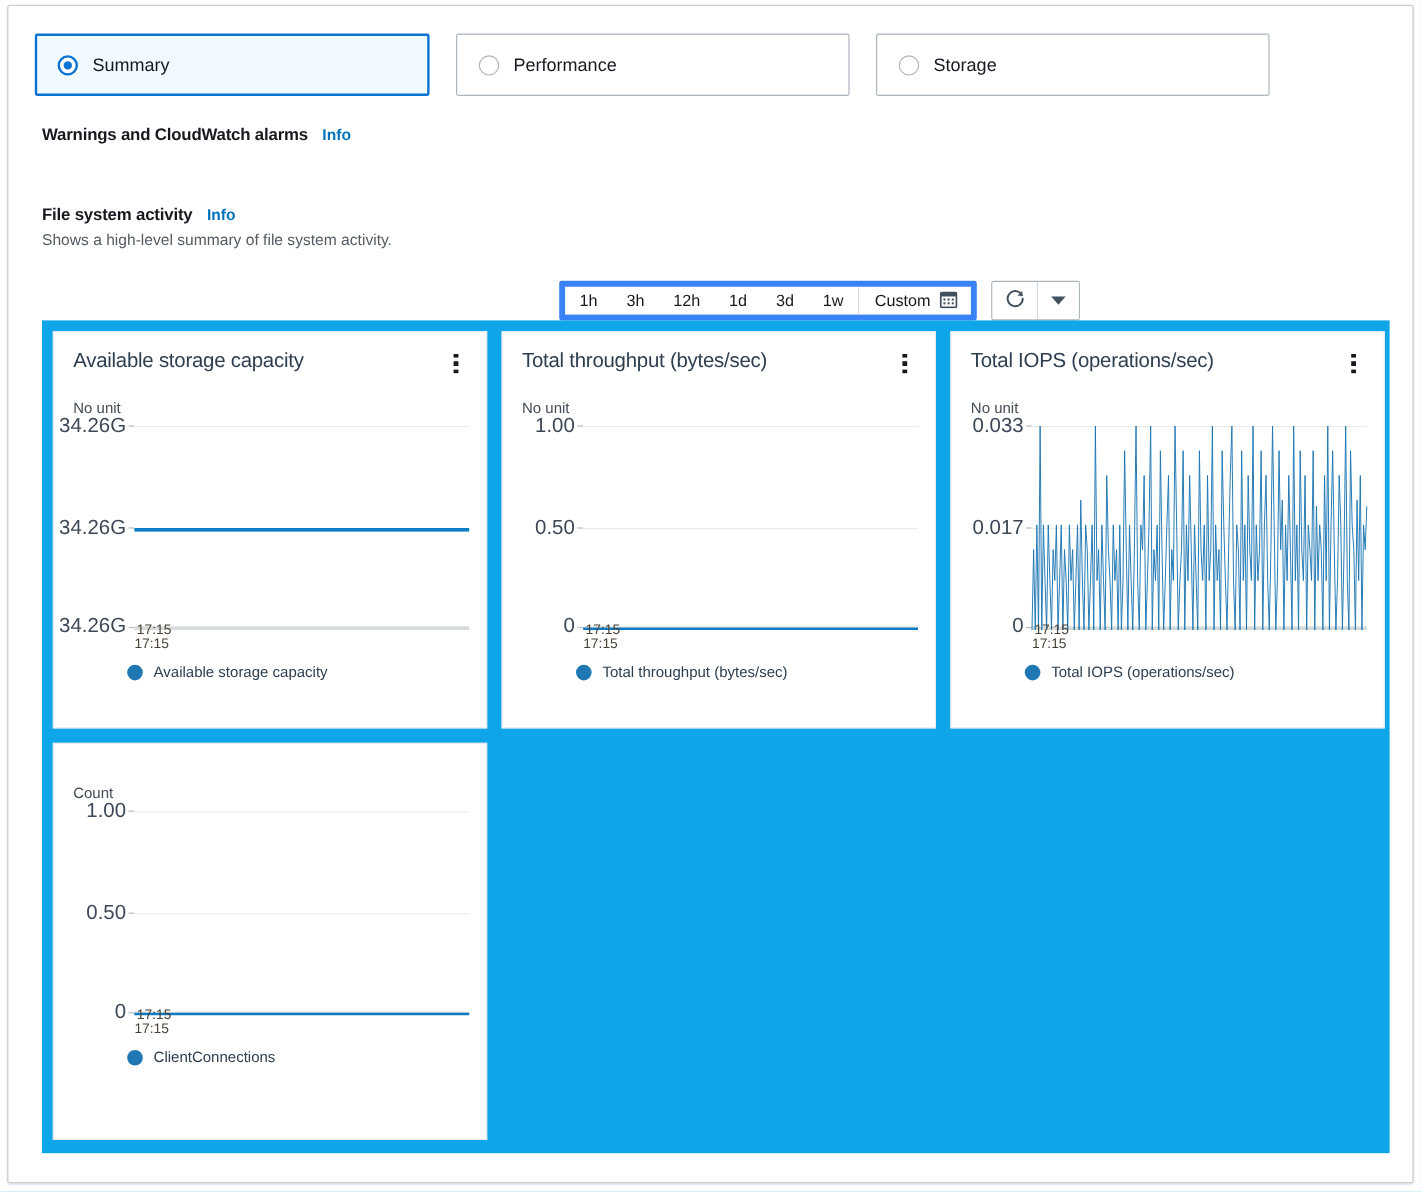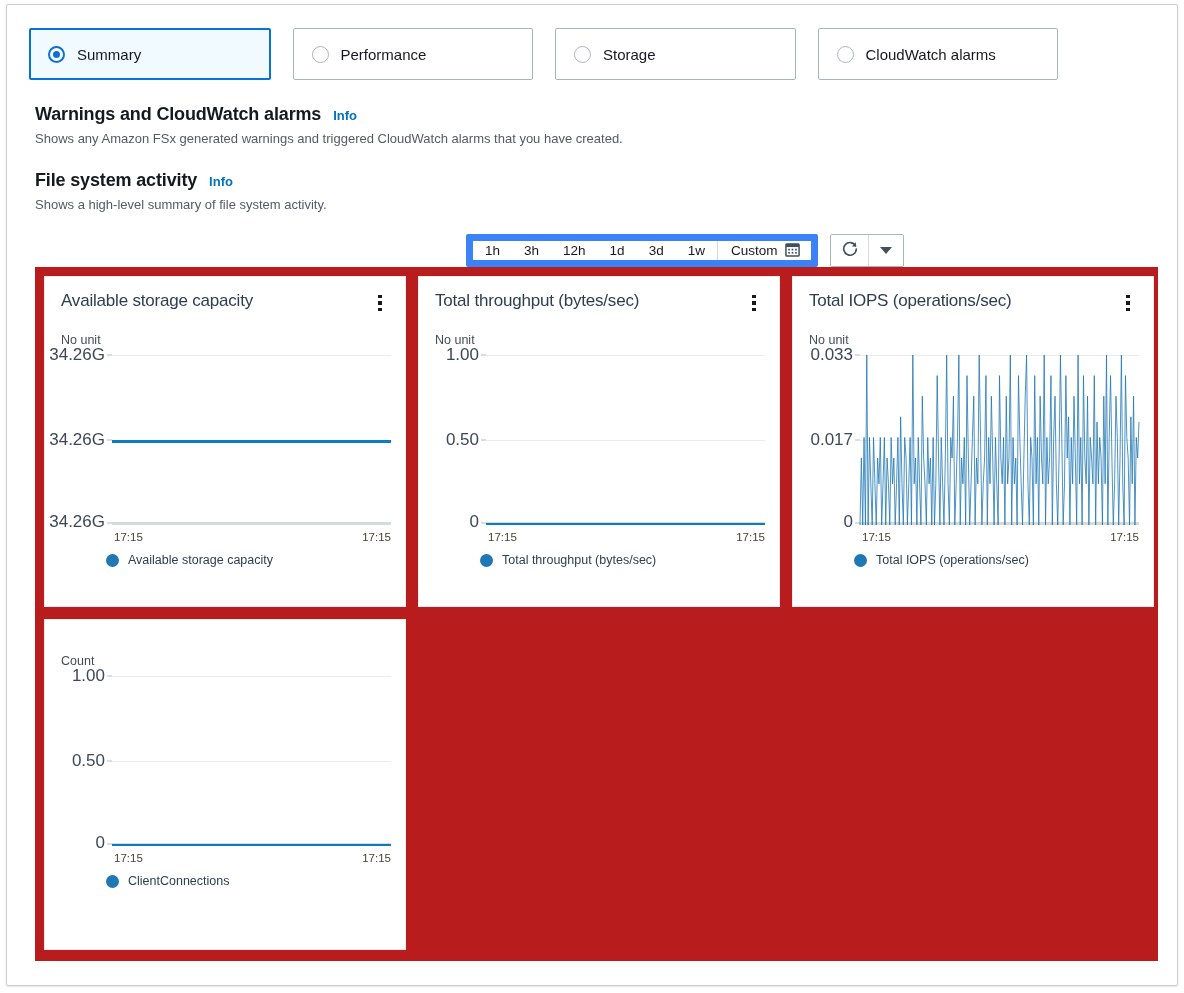--- a/index.html
+++ b/index.html
@@ -74,21 +74,21 @@
     color: #16191f;
   }
   .tile.selected .tile-label { color: #16191f; }
 
   
   .section { position: absolute; left: 28px; }
   .sec-head {
     display: flex; align-items: baseline; gap: 12px;
   }
   .sec-title {
-    font-size: 18px;
+    font-size: 14px;
     font-weight: bold;
     color: #16191f;
     letter-spacing: -.15px;
   }
   .info-link {
     font-size: 13px;
     font-weight: bold;
     color: #0073bb;
     text-decoration: none;
     cursor: pointer;
@@ -105,21 +105,21 @@
   .toolbar {
     position: absolute;
     left: 459px; top: 229px;
     display: flex;
     align-items: stretch;
     height: 33px;
     gap: 12px;
   }
   .seg-group {
     display: flex;
-    border: 7px solid #3b82f6;
+    border: 5px solid #3b82f6;
     border-radius: 2px;
     background: #ffffff;
     overflow: hidden;
   }
   .seg-btn {
     display: flex; align-items: center; justify-content: center;
     padding: 0 12px;
     font-size: 13.5px;
     color: #16191f;
     background: #ffffff;
@@ -168,21 +168,21 @@
     cursor: pointer;
     font-family: inherit;
     white-space: nowrap;
   }
 
   
   .dash {
     position: absolute;
     left: 28px; top: 262px;
     width: 1123px; height: 694px;
-    background: #b91c1c;
+    background: #0ea5e9;
     padding: 9px 0 0 9px;
   }
   .card-grid {
     display: flex;
     flex-wrap: wrap;
     gap: 12px;
   }
   .card {
     width: 362px;
     height: 331px;
@@ -273,20 +273,21 @@
     background: #0d7bc4;
   }
   .xaxis {
     position: absolute;
     left: 51px; right: 0;
     bottom: 8px;
     display: flex;
     justify-content: space-between;
     font-size: 11.5px;
     color: #4a4236;
+    flex-direction: column;
   }
   .xaxis .xt:first-child { margin-left: 2px; }
   .legend {
     display: flex;
     align-items: center;
     gap: 9px;
     margin-top: 2px;
     padding-left: 45px;
   }
   .legend-dot {
@@ -317,33 +318,28 @@
     <div class="tile">
       <span class="radio-outer"></span>
       <span class="tile-label">Performance</span>
     </div>
 
     <div class="tile">
       <span class="radio-outer"></span>
       <span class="tile-label">Storage</span>
     </div>
 
-    <div class="tile">
-      <span class="radio-outer"></span>
-      <span class="tile-label">CloudWatch alarms</span>
-    </div>
 
   </div>
 
   <div class="section" id="sec-warnings">
     <div class="sec-head">
       <span class="sec-title">Warnings and CloudWatch alarms</span>
       <a class="info-link">Info</a>
     </div>
-    <div class="sec-desc">Shows any Amazon FSx generated warnings and triggered CloudWatch alarms that you have created.</div>
   </div>
 
   <div class="section" id="sec-activity">
     <div class="sec-head">
       <span class="sec-title">File system activity</span>
       <a class="info-link">Info</a>
     </div>
     <div class="sec-desc">Shows a high-level summary of file system activity.</div>
   </div>
 

